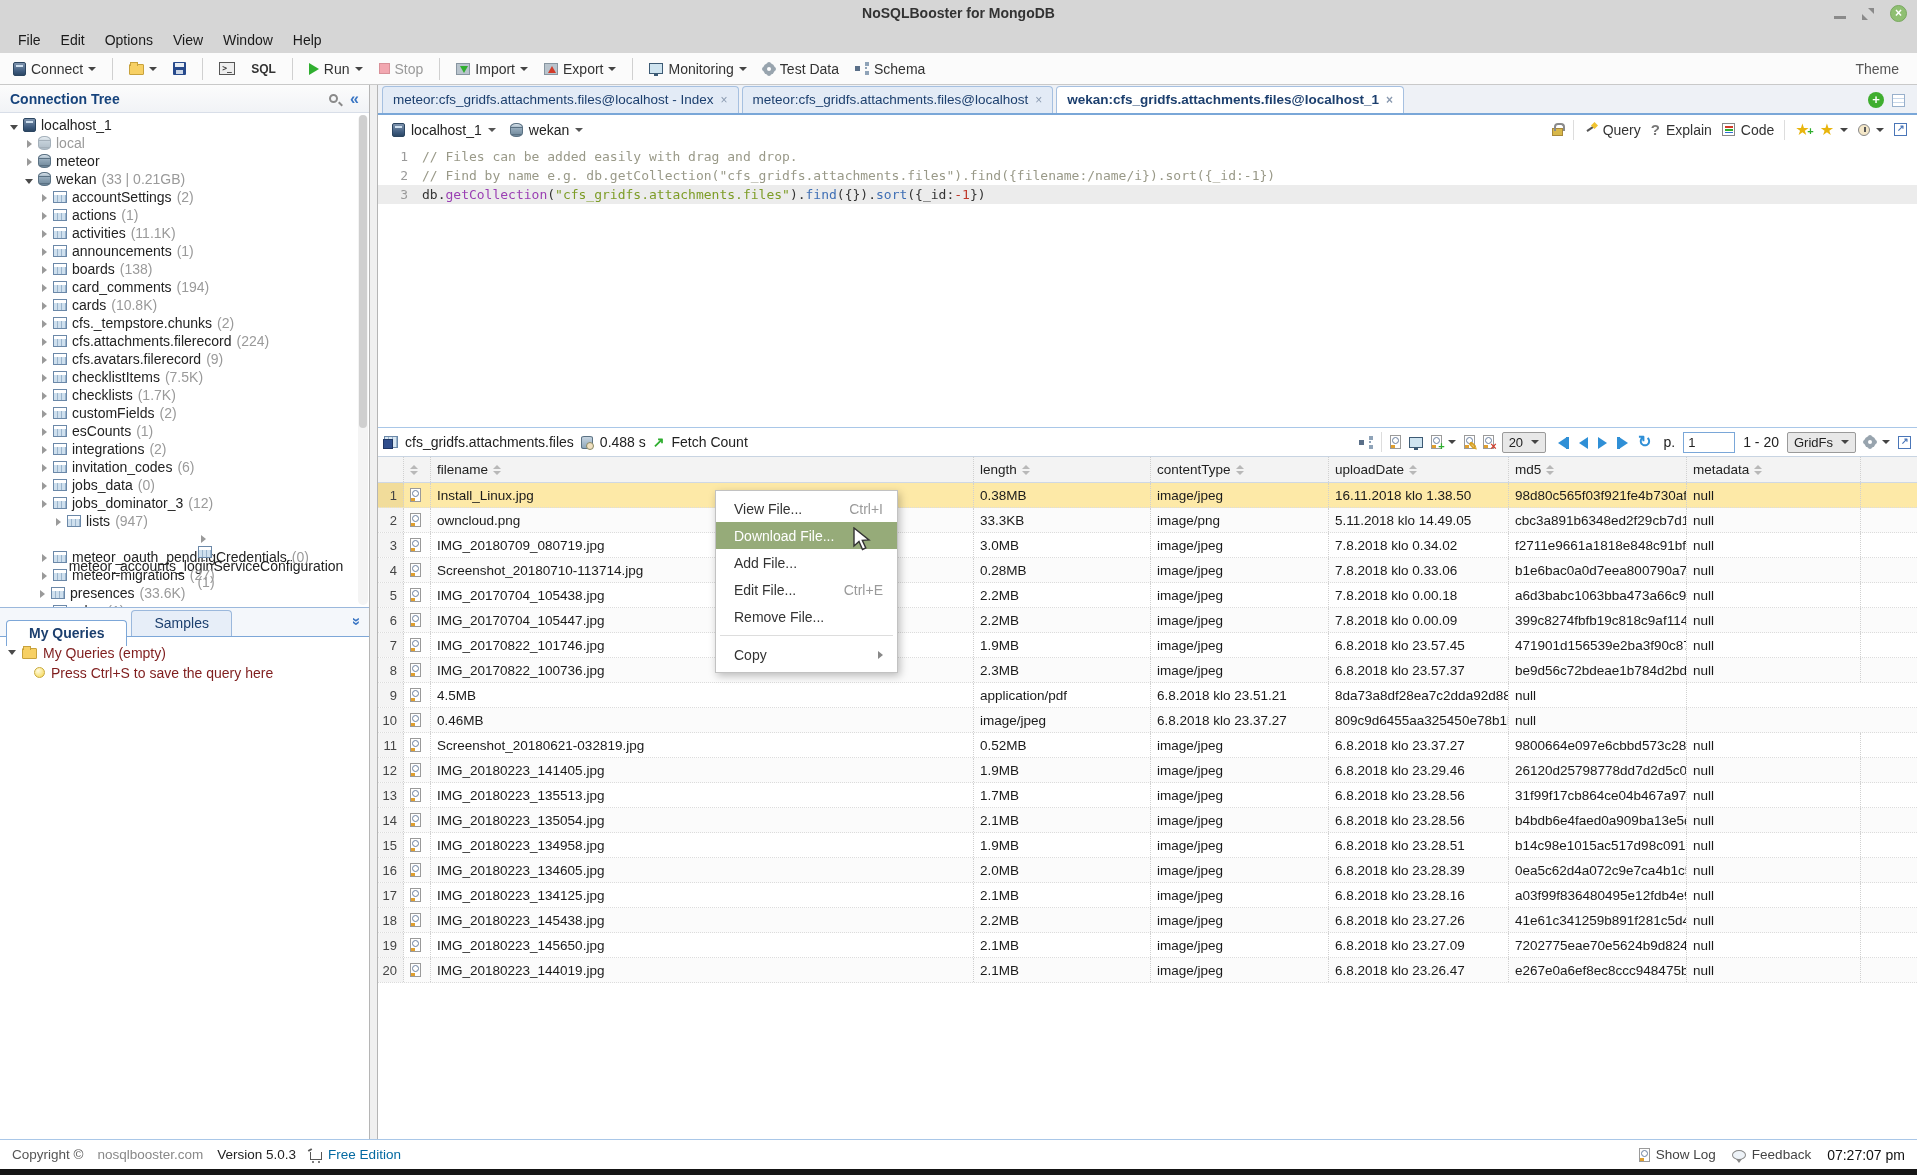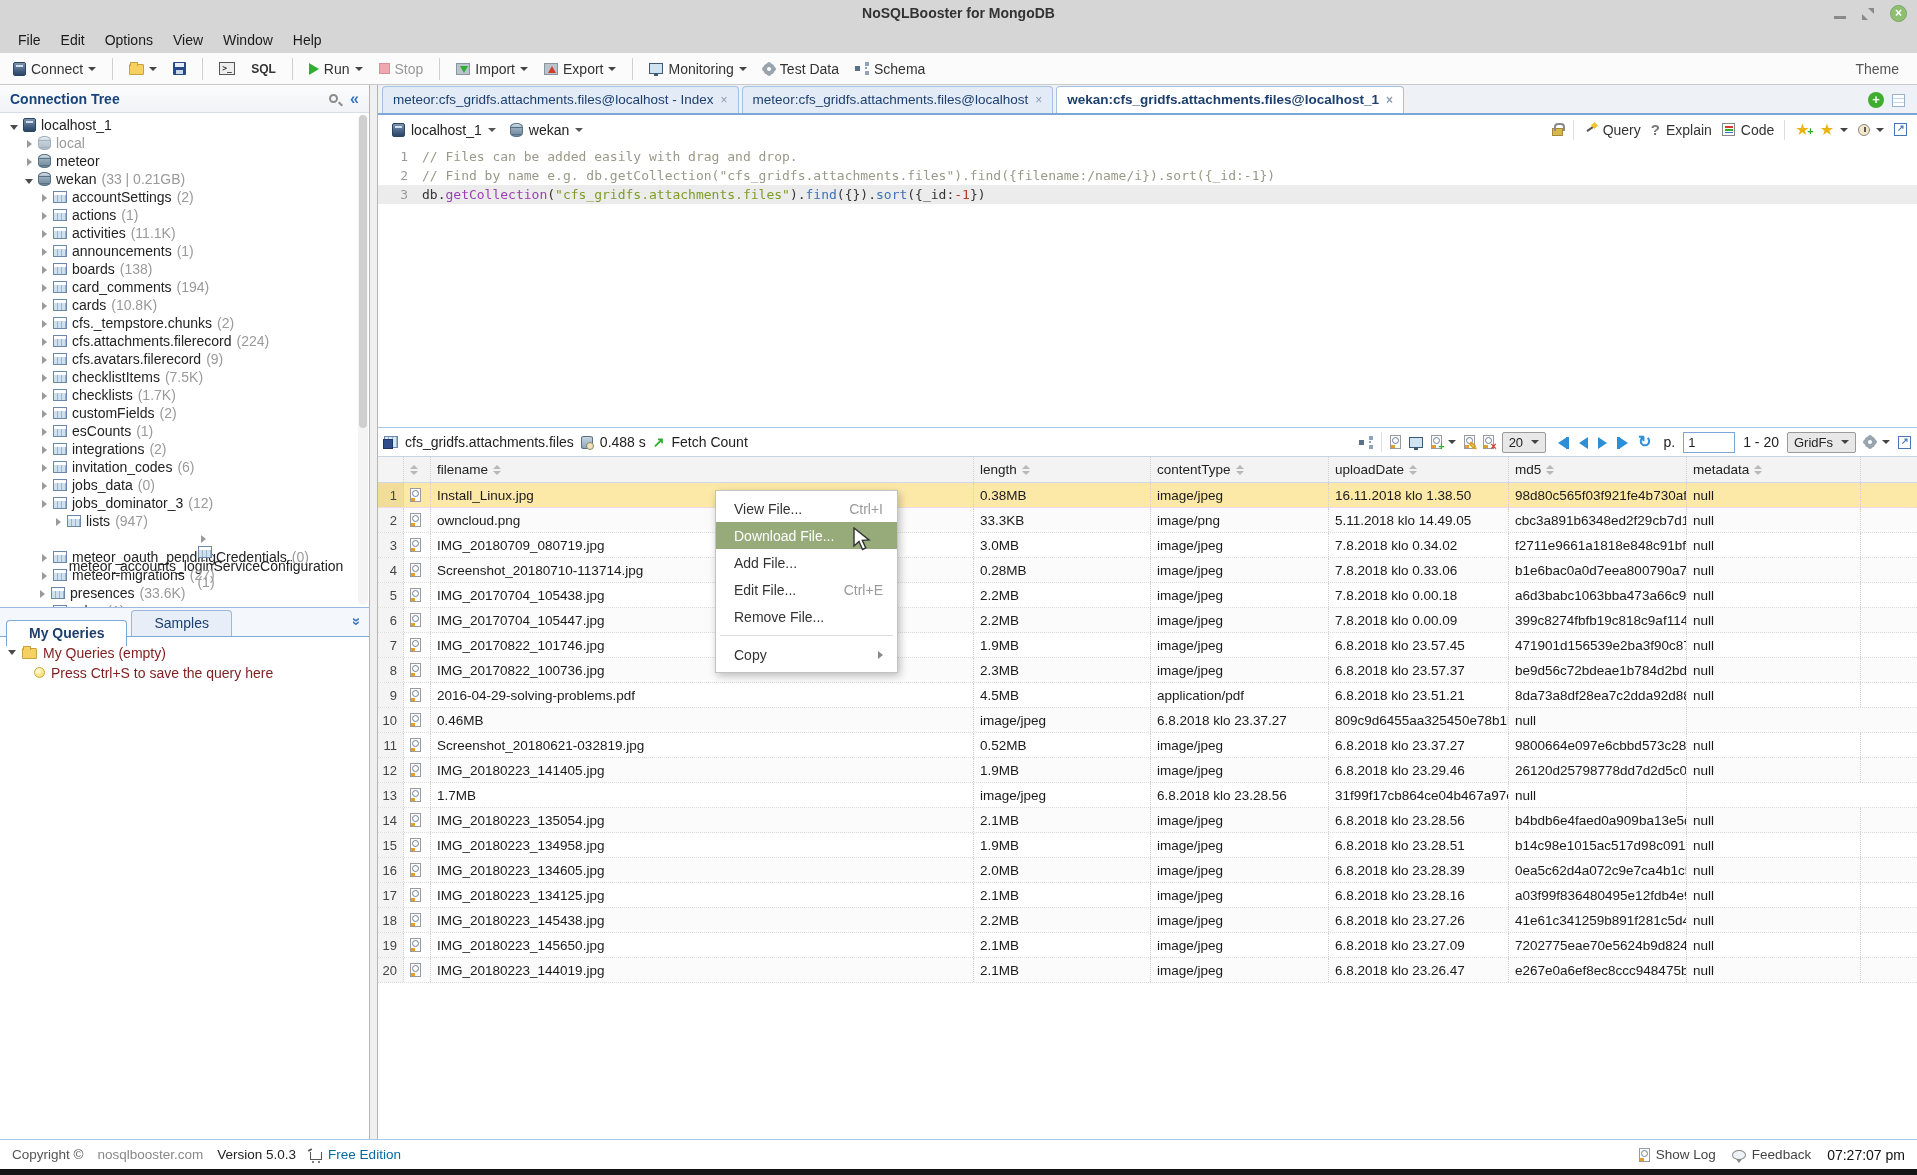--- a/index.html
+++ b/index.html
@@ -725,21 +725,20 @@
             <div class="gc">image/jpeg</div>
             <div class="gc">6.8.2018 klo 23.57.37</div>
             <div class="gc">be9d56c72bdeae1b784d2bd215</div>
             <div class="gc">null</div>
           </div>
           <div class="grow r">
             <div class="gc num">9</div>
             <div class="gc">
               <span class="i ic-doc"></span>
             </div>
-            <div class="gc">2016-04-29-solving-problems.pdf</div>
             <div class="gc">4.5MB</div>
             <div class="gc">application/pdf</div>
             <div class="gc">6.8.2018 klo 23.51.21</div>
             <div class="gc">8da73a8df28ea7c2dda92d88f0c</div>
             <div class="gc">null</div>
           </div>
           <div class="grow r">
             <div class="gc num">10</div>
             <div class="gc">
               <span class="i ic-doc"></span>
@@ -772,20 +771,21 @@
             <div class="gc">image/jpeg</div>
             <div class="gc">6.8.2018 klo 23.29.46</div>
             <div class="gc">26120d25798778dd7d2d5c0273</div>
             <div class="gc">null</div>
           </div>
           <div class="grow r">
             <div class="gc num">13</div>
             <div class="gc">
               <span class="i ic-doc"></span>
             </div>
+            <div class="gc">IMG_20180223_135513.jpg</div>
             <div class="gc">1.7MB</div>
             <div class="gc">image/jpeg</div>
             <div class="gc">6.8.2018 klo 23.28.56</div>
             <div class="gc">31f99f17cb864ce04b467a97ee8</div>
             <div class="gc">null</div>
           </div>
           <div class="grow r">
             <div class="gc num">14</div>
             <div class="gc">
               <span class="i ic-doc"></span>

